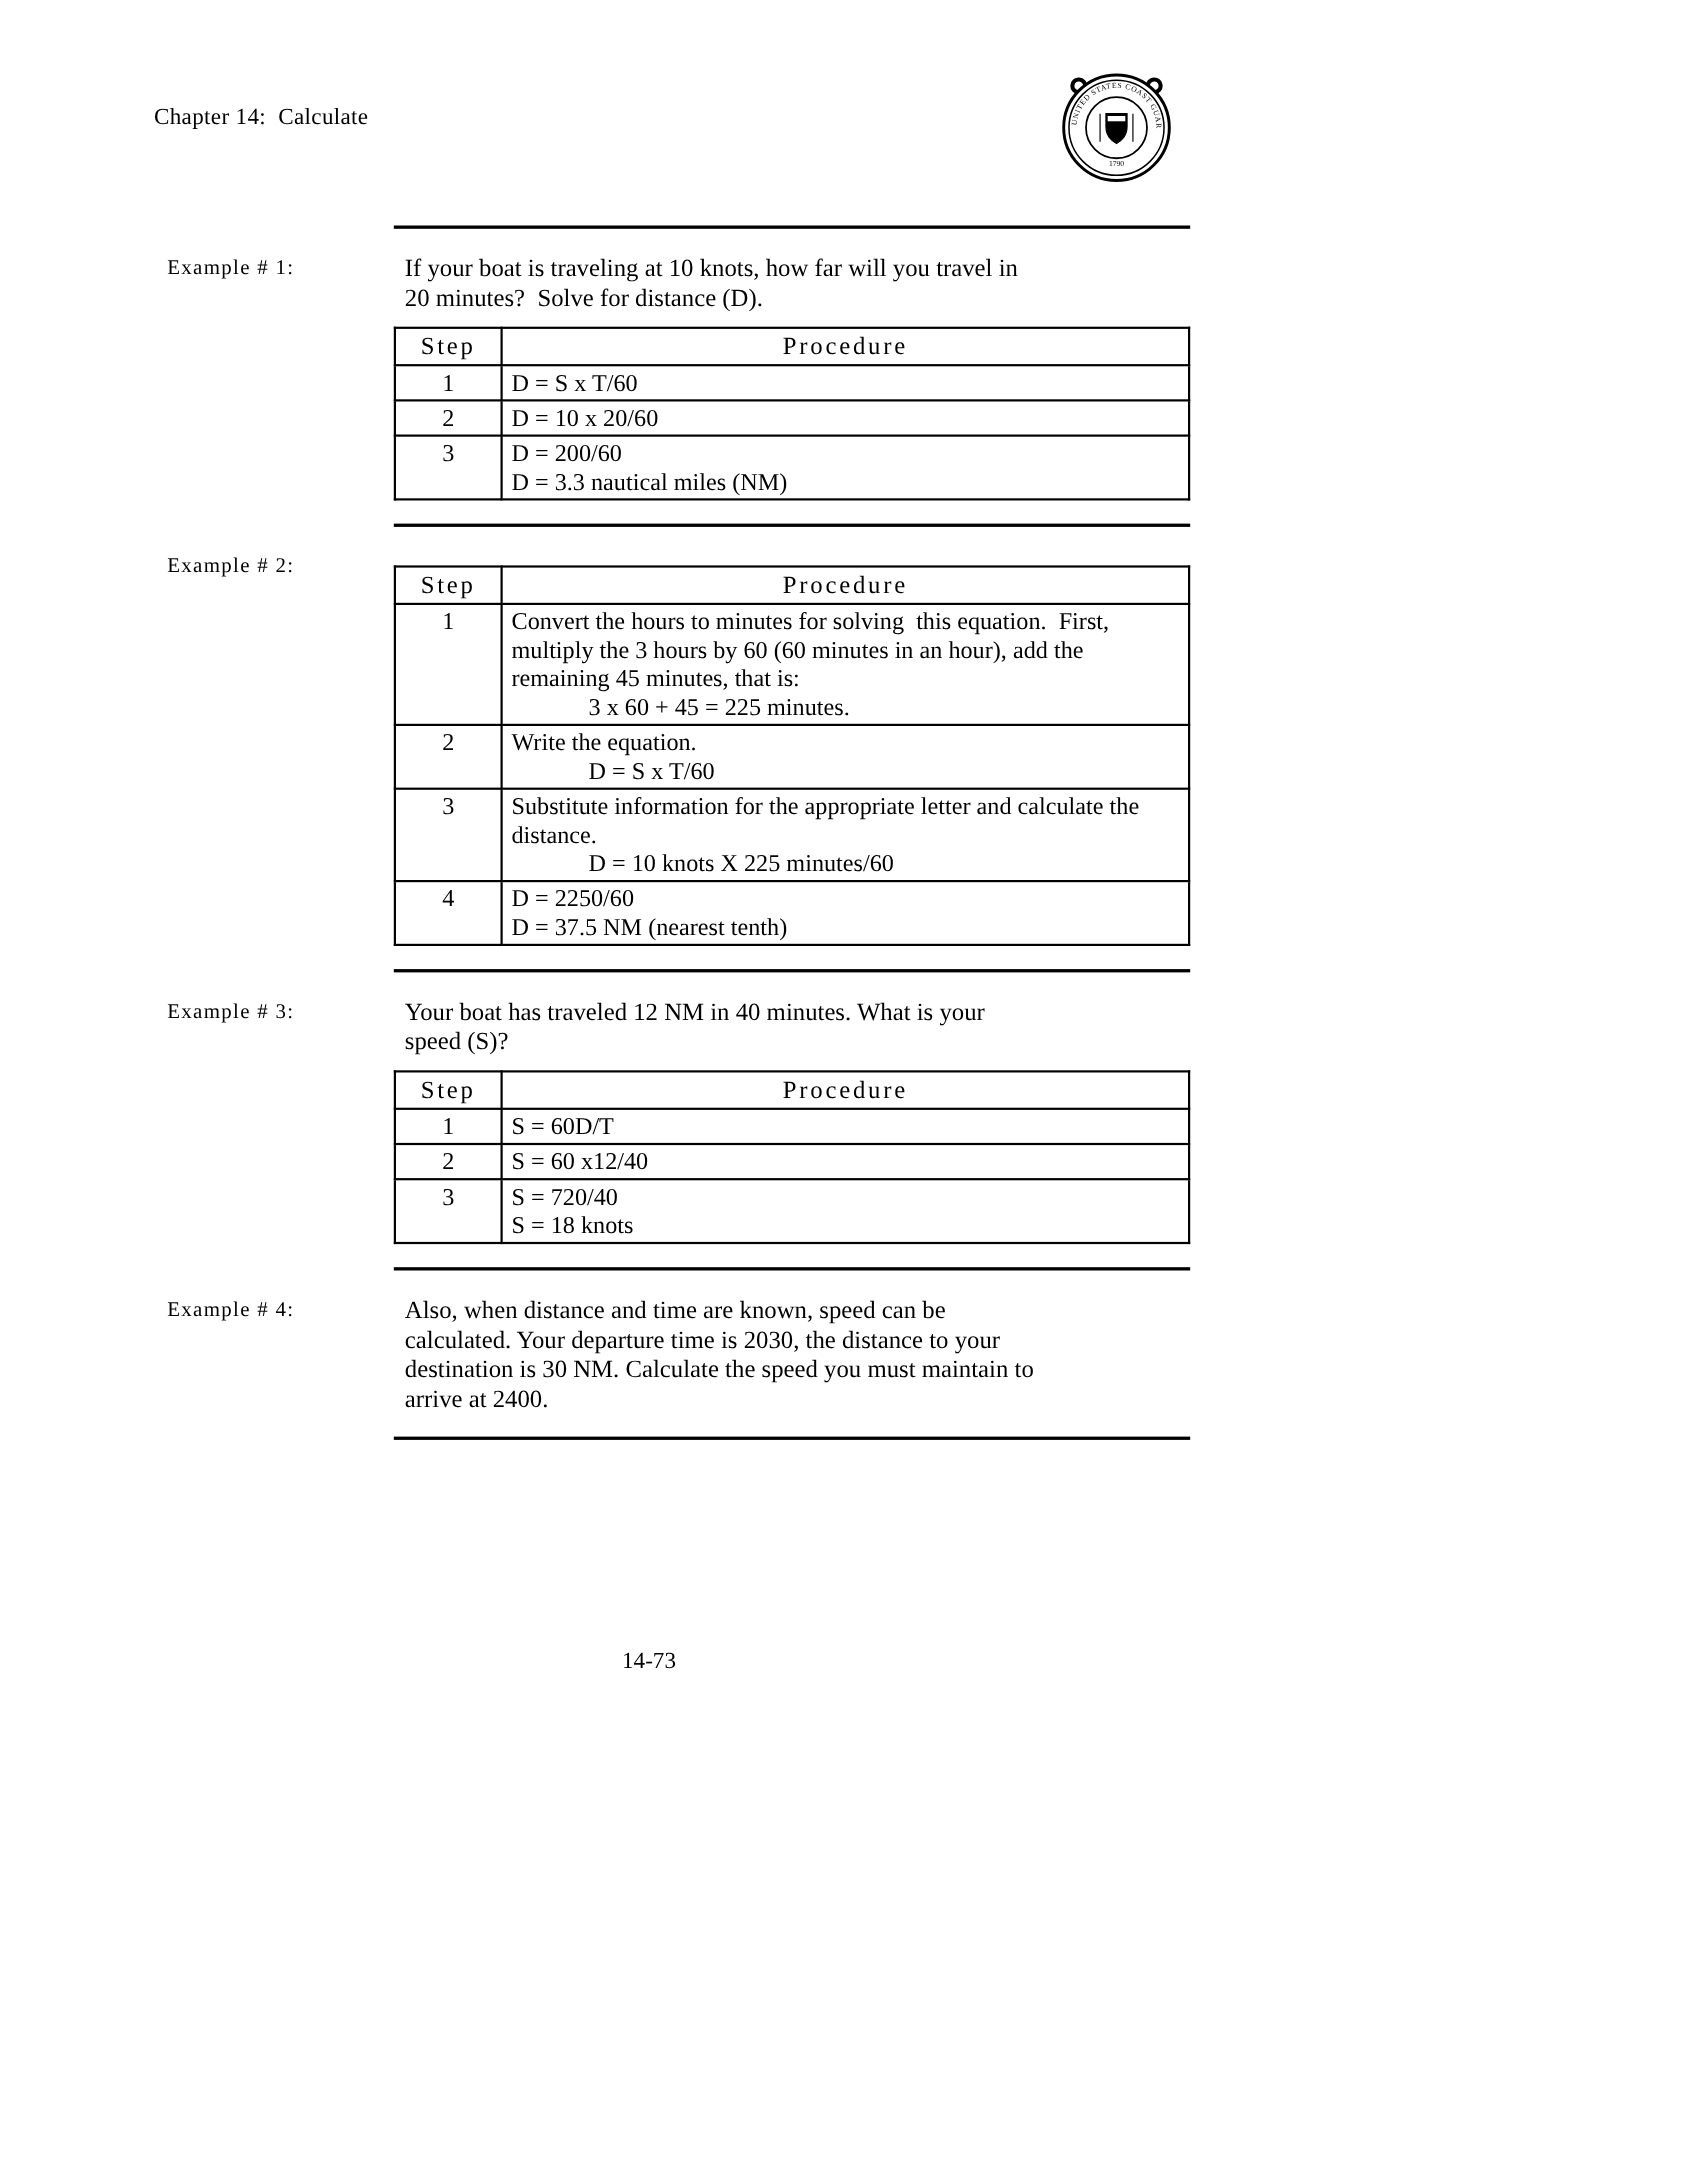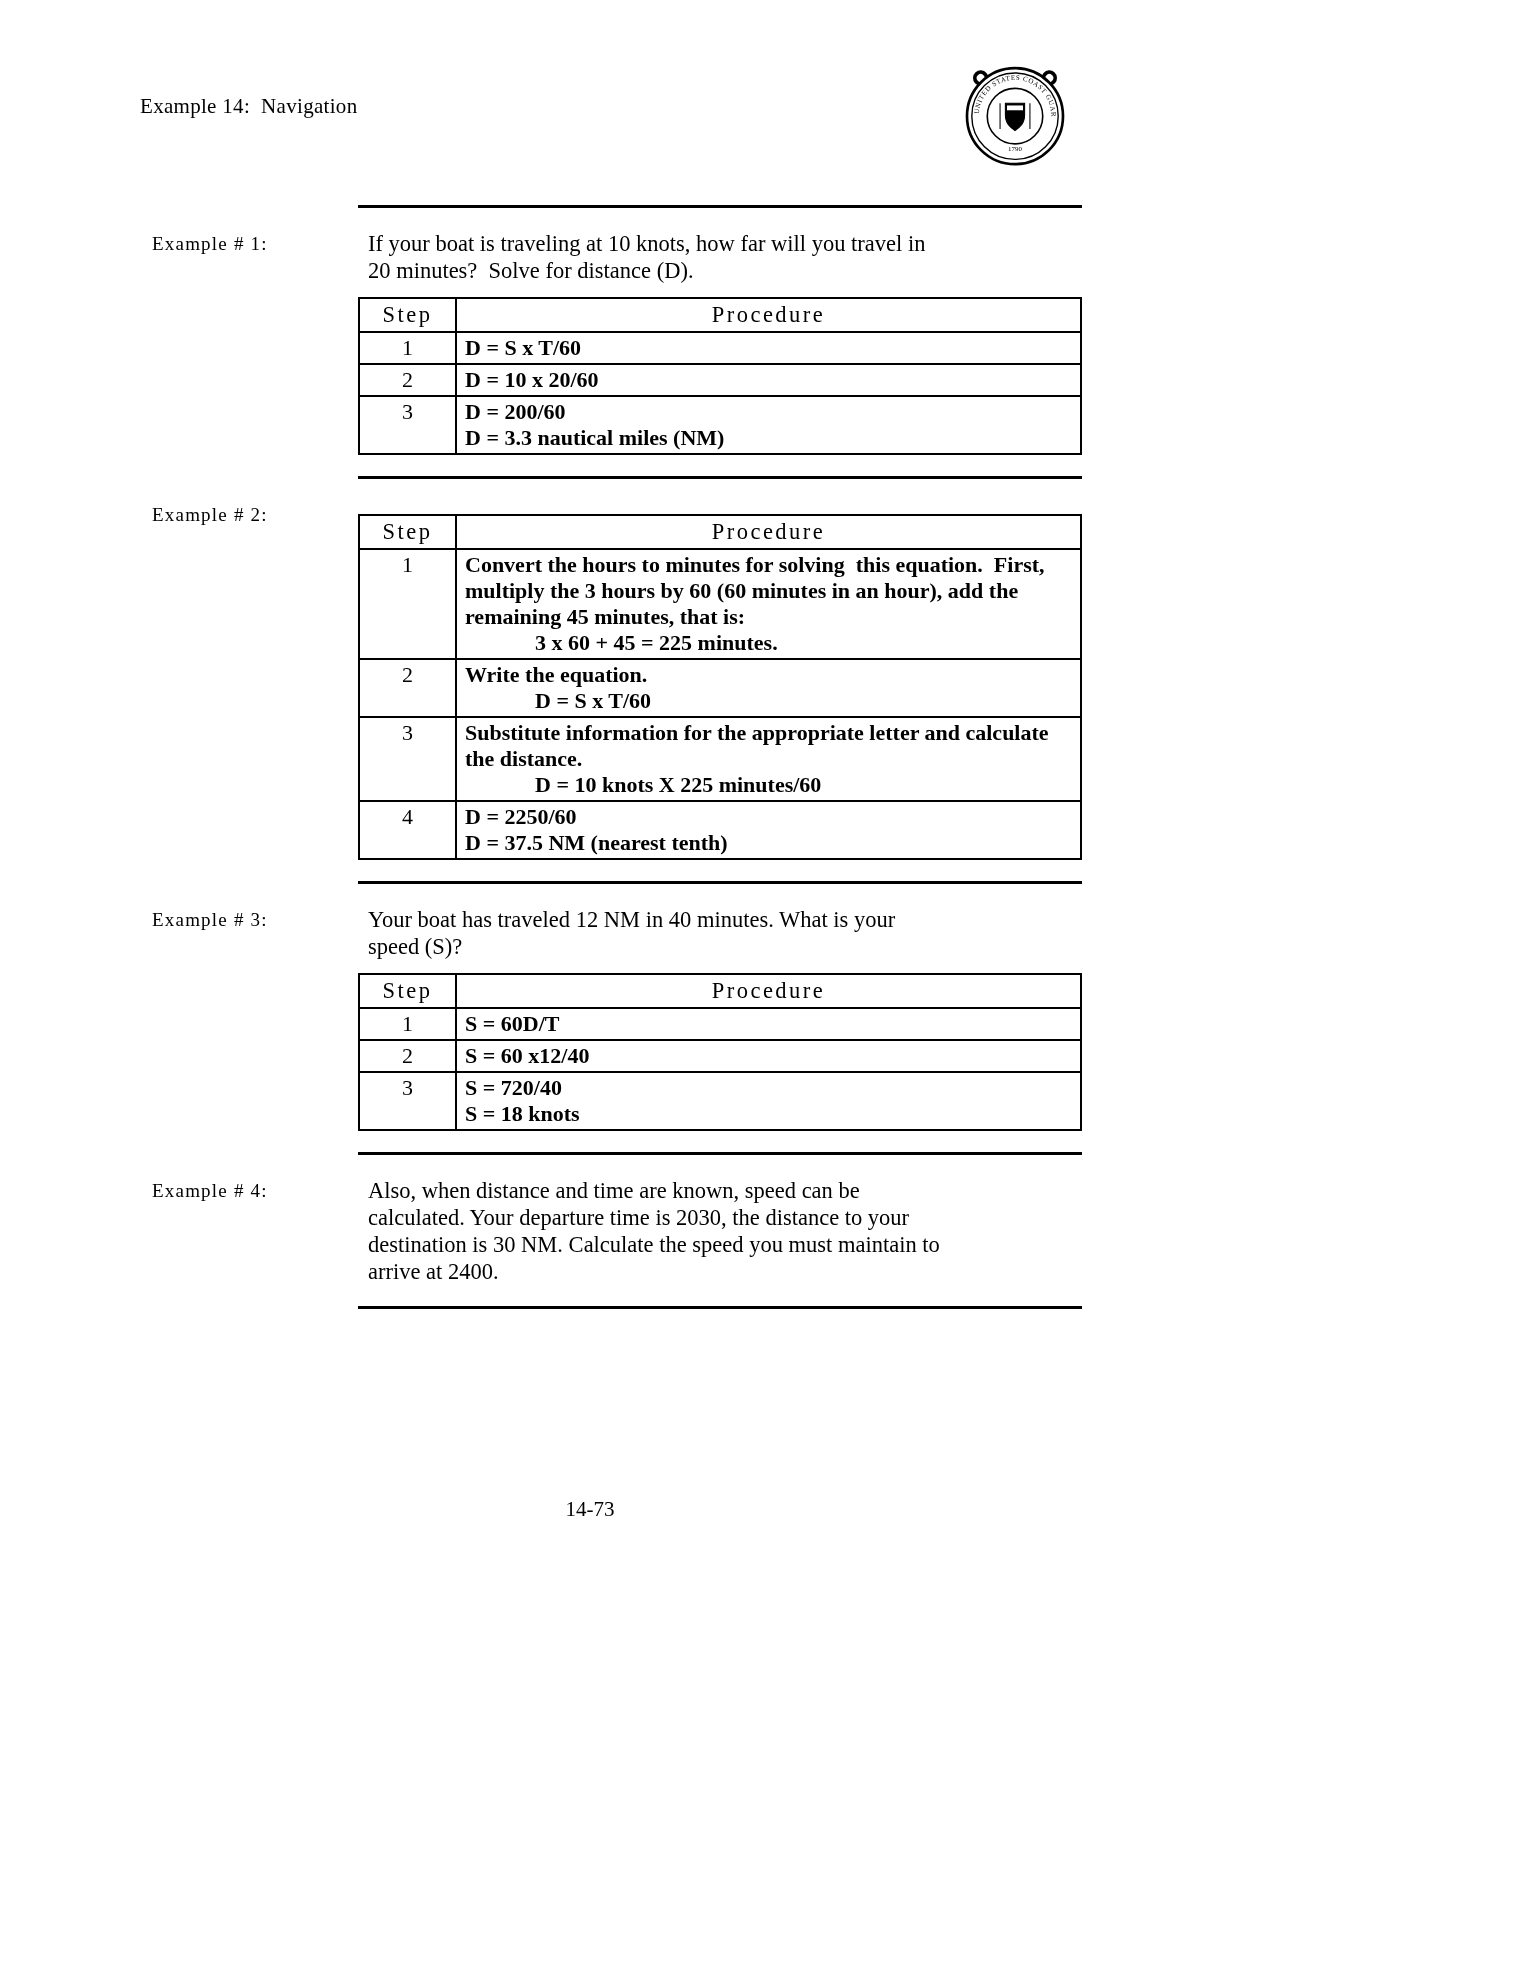--- a/index.html
+++ b/index.html
@@ -46,34 +46,34 @@
   .steps-table th, .steps-table td { border: 2px solid #000; }
   .steps-table th {
     font-weight: normal; font-size: 22.5px; letter-spacing: 2.5px;
     padding: 3px 0; line-height: 26px; text-align: center; margin-left: 14px;
   }
   th.step-col { width: 97px; }
   td.step-cell {
     text-align: center; vertical-align: top;
     padding: 2px 0; font-size: 22px; line-height: 26px;
   }
-  td.proc-cell { padding: 2px 8px; font-size: 22px; line-height: 26px; vertical-align: top; font-weight: bold; }
+  td.proc-cell { padding: 2px 8px; font-size: 22px; line-height: 26px; vertical-align: top; }
   .proc-line { white-space: pre-wrap; }
 
   .page-number {
     position: absolute; left: 515px; top: 1497px; width: 150px;
     text-align: center; font-size: 21px;
   }
 </style>
 </head>
 <body>
 
 <div class="page">
 
-  <div class="chapter">Example 14:  Navigation</div>
+  <div class="chapter">Chapter 14:  Calculate</div>
 
   <div class="logo">
     <svg viewBox="0 0 150 120">
 
       <g stroke="#000" fill="none" stroke-width="3.5">
         <g transform="rotate(-42 75 62)">
           <circle cx="75" cy="14" r="5.5"></circle>
           <line x1="75" y1="19.5" x2="75" y2="102"></line>
           <line x1="60" y1="28" x2="90" y2="28"></line>
           <path d="M 52 84 Q 75 112 98 84"></path>

